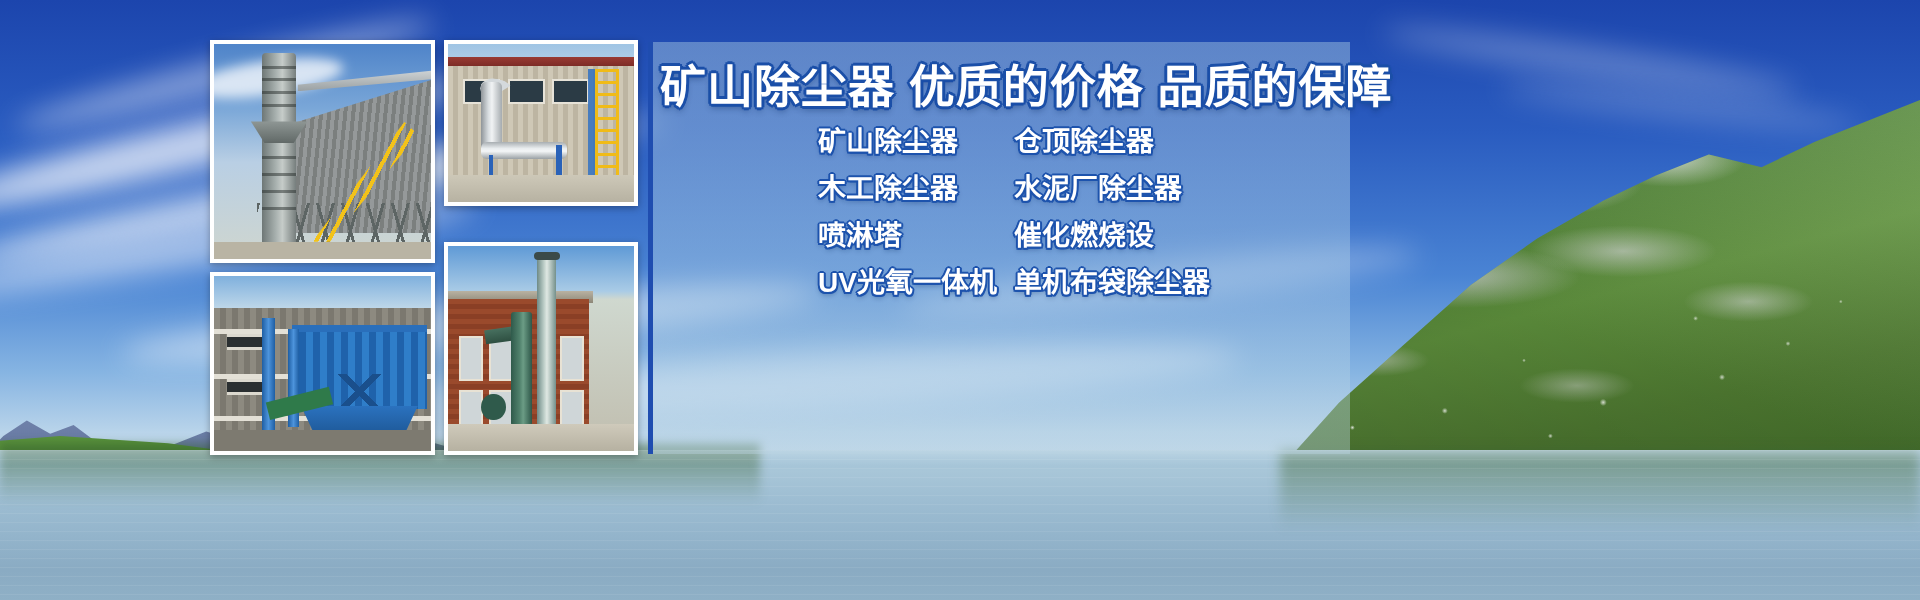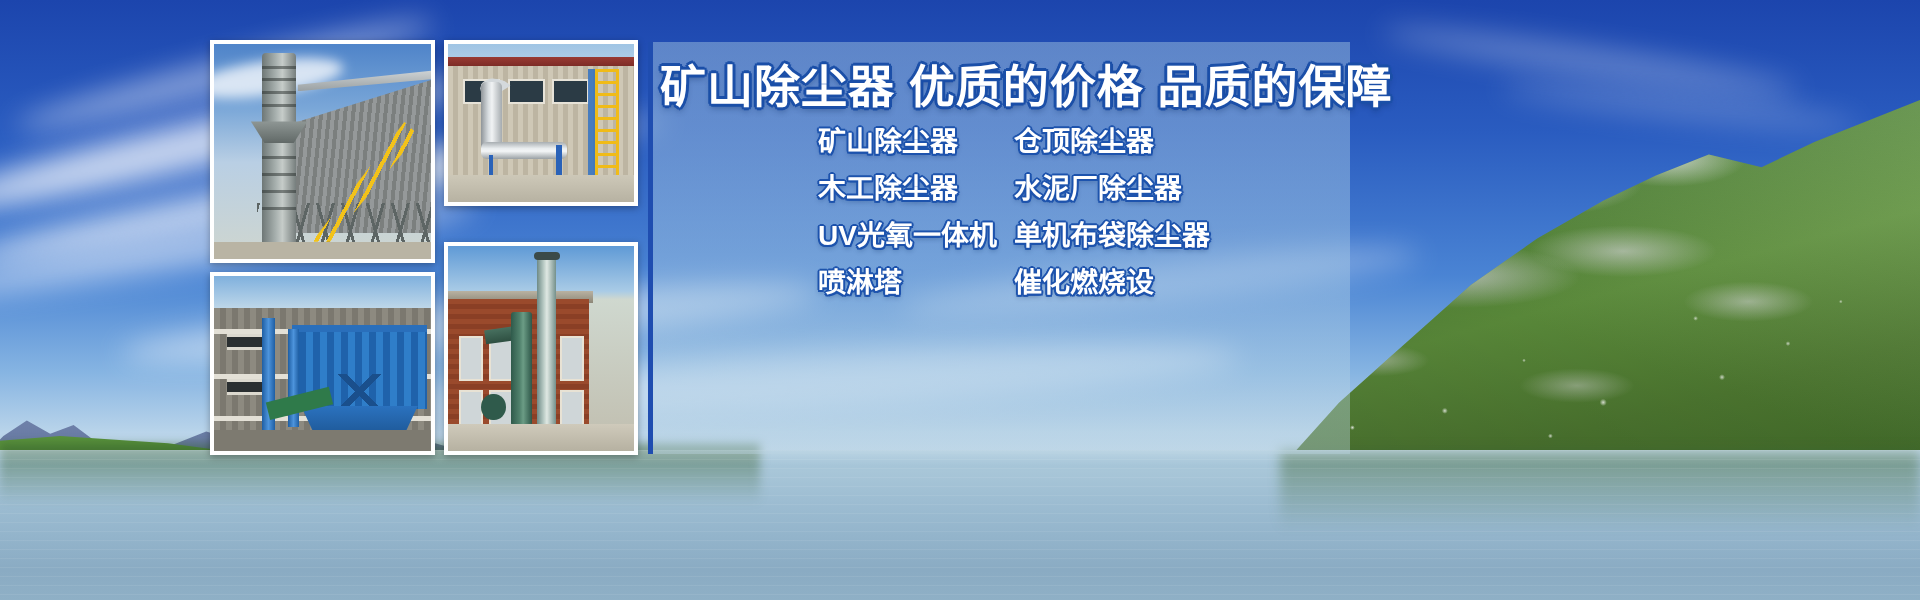--- a/index.html
+++ b/index.html
@@ -373,22 +373,22 @@
   <div id="product-list">
     <div class="prow">
       <span class="pcol-a">矿山除尘器</span>
       <span class="pcol-b">仓顶除尘器</span>
     </div>
     <div class="prow">
       <span class="pcol-a">木工除尘器</span>
       <span class="pcol-b">水泥厂除尘器</span>
     </div>
     <div class="prow">
+      <span class="pcol-a">喷淋塔</span>
+      <span class="pcol-b">催化燃烧设</span>
+    </div>
+    <div class="prow">
       <span class="pcol-a">UV光氧一体机</span>
       <span class="pcol-b">单机布袋除尘器</span>
     </div>
-    <div class="prow">
-      <span class="pcol-a">喷淋塔</span>
-      <span class="pcol-b">催化燃烧设</span>
-    </div>
   </div>
 
 </div>
 
 </body></html>

